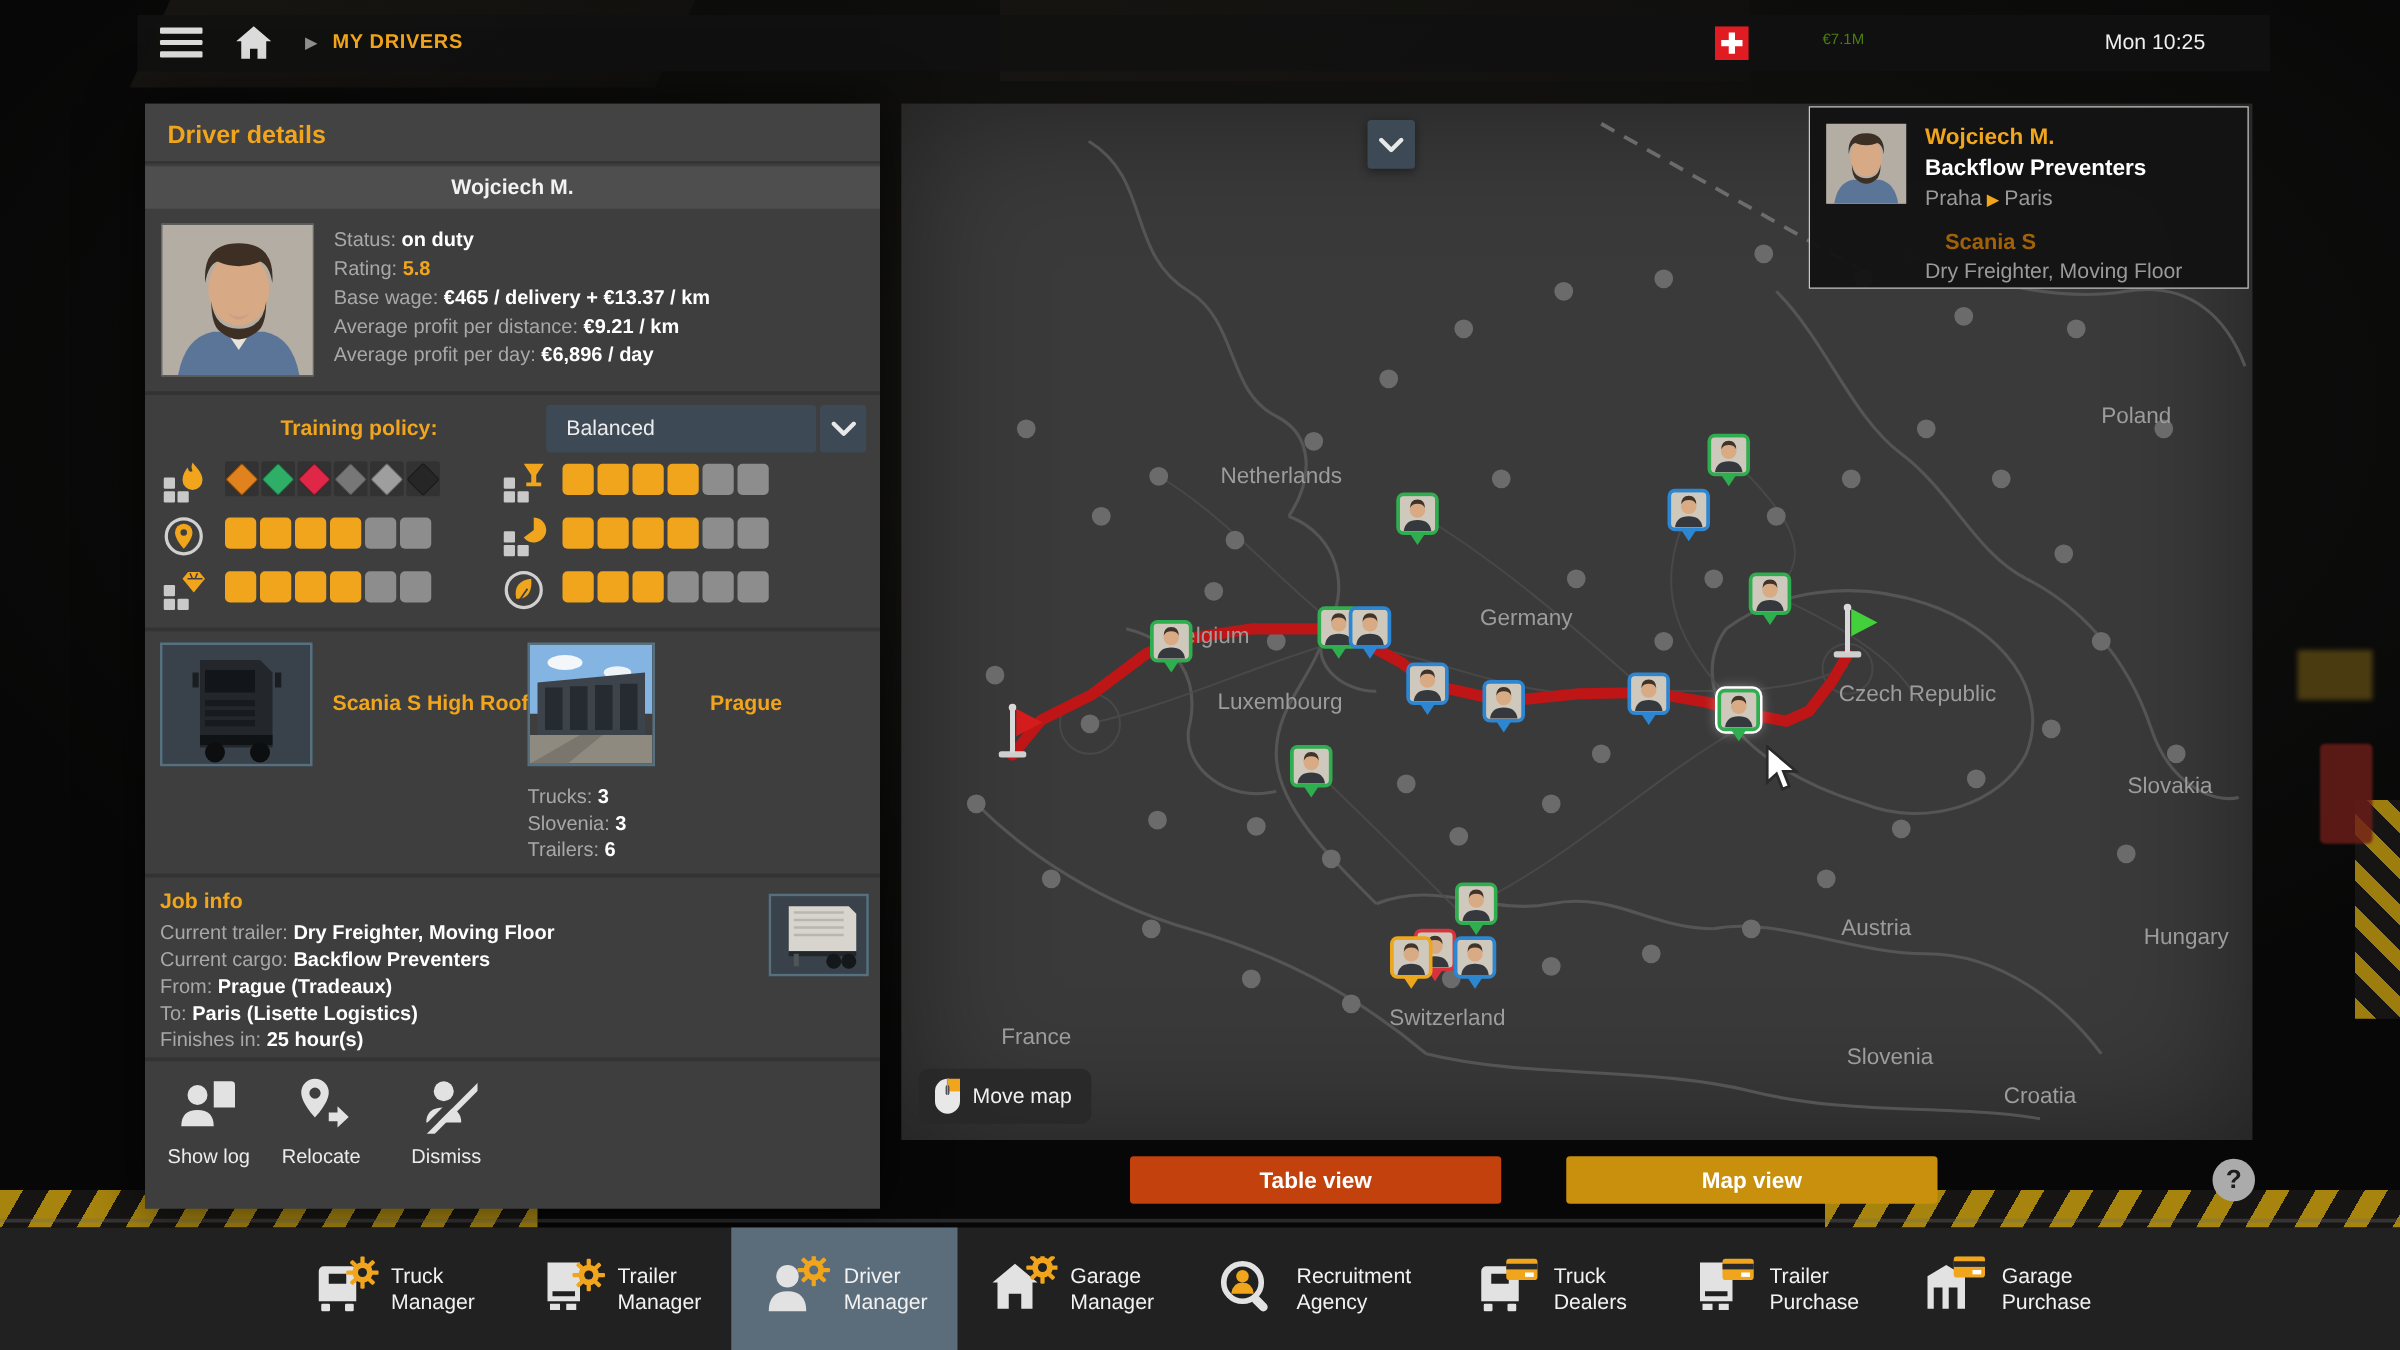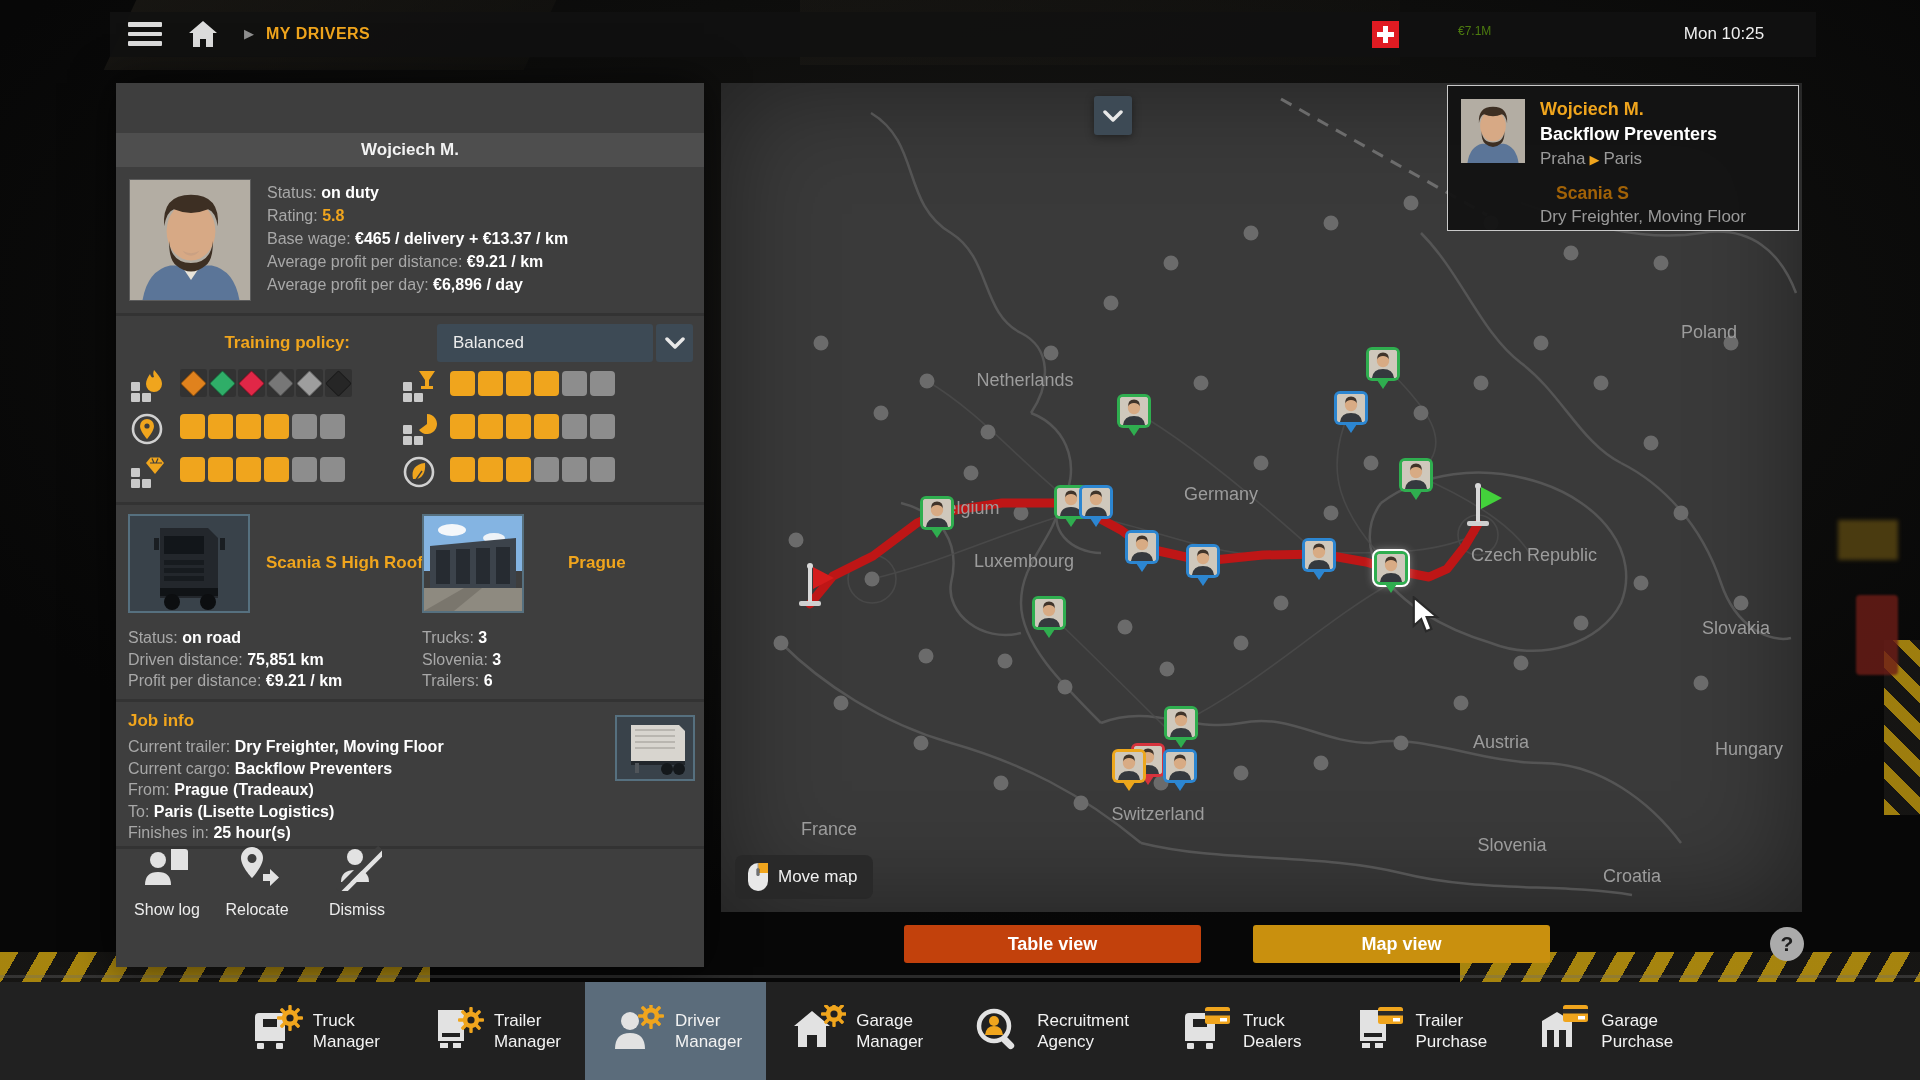--- a/index.html
+++ b/index.html
@@ -52,21 +52,21 @@
   .adr-badge .dia{position:absolute;left:4px;top:4.5px;width:19px;height:19px;transform:rotate(45deg);border-radius:2px;border:1.5px solid rgba(0,0,0,.4)}
   .truck-img{position:absolute;left:12px;top:431px;width:122px;height:99px;border:2px solid #56707f;background:#39424a;overflow:hidden}
   .truck-name{position:absolute;left:150px;top:470px;width:170px;color:#f0a51d;font-size:17px;font-weight:bold}
   .garage-img{position:absolute;left:306px;top:431px;width:102px;height:99px;border:2px solid #56707f;overflow:hidden}
   .garage-name{position:absolute;left:452px;top:470px;width:120px;color:#f0a51d;font-size:17px;font-weight:bold}
   .stat-lines{position:absolute;top:544px;font-size:16px;line-height:21.5px}
   #truck-stats{left:12px}#garage-stats{left:306px}
   .job-title{position:absolute;left:12px;top:628px;color:#f0a51d;font-size:17px;font-weight:bold}
   #job-lines{position:absolute;left:12px;top:653px;font-size:16px;line-height:21.5px}
   .trailer-thumb{position:absolute;left:499px;top:632px;width:80px;height:66px;border:2px solid #56707f;background:#39424a;overflow:hidden}
-  #actions{position:absolute;left:0;top:752px;width:100%;height:112px}
+  #actions{position:absolute;left:0;top:768px;width:100%;height:112px}
   .act-btn{position:absolute;top:2px;width:90px;height:104px;cursor:pointer;text-align:center;border-radius:4px}
   .act-btn .ic{margin:6px auto 0;width:52px;height:52px}
   .act-btn .al{color:#ececec;font-size:16px;margin-top:6px}
 
   
   #map{position:absolute;left:721px;top:83px;width:1081px;height:829px;background:#3a3a3a;box-shadow:inset 0 0 110px rgba(0,0,0,.45)}
   #map-svg{position:absolute;left:0;top:0}
   .country-label{fill:#9c9c9c;font-size:18px;font-family:"Liberation Sans",sans-serif}
   #markers{position:absolute;inset:0}
   .marker{position:absolute;width:34px;height:34px;border-radius:6px;cursor:pointer}
@@ -136,20 +136,21 @@
         <rect width="27" height="27" fill="#e01b22"></rect>
         <rect x="11" y="5" width="5" height="17" fill="#fff"></rect>
         <rect x="5" y="11" width="17" height="5" fill="#fff"></rect>
       </svg>
   </div>
   <span class="money">€7.1M</span>
   <span class="clock">Mon 10:25</span>
 </header>
 
 <aside id="panel">
+  <div class="p-title">Driver details</div>
   <div class="p-name">Wojciech M.</div>
   <div class="p-photo">
     <svg width="122" height="122" viewBox="0 0 100 100">
       <rect width="100" height="100" fill="#b3ada3"></rect>
       <path d="M10,100 q4,-26 23,-30 h34 q19,4 23,30 z" fill="#5b7598"></path>
       <path d="M42,70 h16 l-8,12 z" fill="#e8e4da"></path>
       <ellipse cx="50" cy="42" rx="20" ry="24" fill="#d7a985"></ellipse>
       <path d="M28,38 q-2,-26 22,-26 q24,0 22,26 q-2,-12 -8,-14 q-14,6 -28,0 q-6,2 -8,14 z" fill="#3d2f23"></path>
       <path d="M32,50 q2,18 18,18 q16,0 18,-18 q0,16 -6,20 q-6,5 -12,5 q-6,0 -12,-5 q-6,-4 -6,-20 z" fill="#3d2f23"></path>
       <path d="M43,58 q7,4 14,0 q-3,4 -7,4 q-4,0 -7,-4 z" fill="#caa183"></path>
@@ -300,25 +301,20 @@
       <path d="M6,30 L92,22 v52 H6 z" fill="#3c434b"></path>
       <rect x="12" y="34" width="14" height="34" fill="#262b31"></rect>
         <rect x="32" y="33" width="14" height="35" fill="#262b31"></rect>
       <rect x="52" y="32" width="14" height="36" fill="#262b31"></rect>
         <rect x="72" y="31" width="14" height="37" fill="#262b31"></rect>
       <rect x="0" y="72" width="98" height="23" fill="#8e8a80"></rect>
       <path d="M0,95 L40,72 h18 L30,95 z" fill="#7a766d"></path>
     </svg>
   </div>
   <div class="garage-name">Prague</div>
-  <div id="truck-stats" class="stat-lines">
-      <div><span class="lbl">Status: </span><span class="val">on road</span></div>
-      <div><span class="lbl">Driven distance: </span><span class="val">75,851 km</span></div>
-      <div><span class="lbl">Profit per distance: </span><span class="val">€9.21 / km</span></div>
-    </div>
   <div id="garage-stats" class="stat-lines">
       <div><span class="lbl">Trucks: </span><span class="val">3</span></div>
       <div><span class="lbl">Slovenia: </span><span class="val">3</span></div>
       <div><span class="lbl">Trailers: </span><span class="val">6</span></div>
     </div>
   <div class="sep s3"></div>
   <div class="job-title">Job info</div>
   <div id="job-lines">
       <div><span class="lbl">Current trailer: </span><span class="val">Dry Freighter, Moving Floor</span></div>
       <div><span class="lbl">Current cargo: </span><span class="val">Backflow Preventers</span></div>

